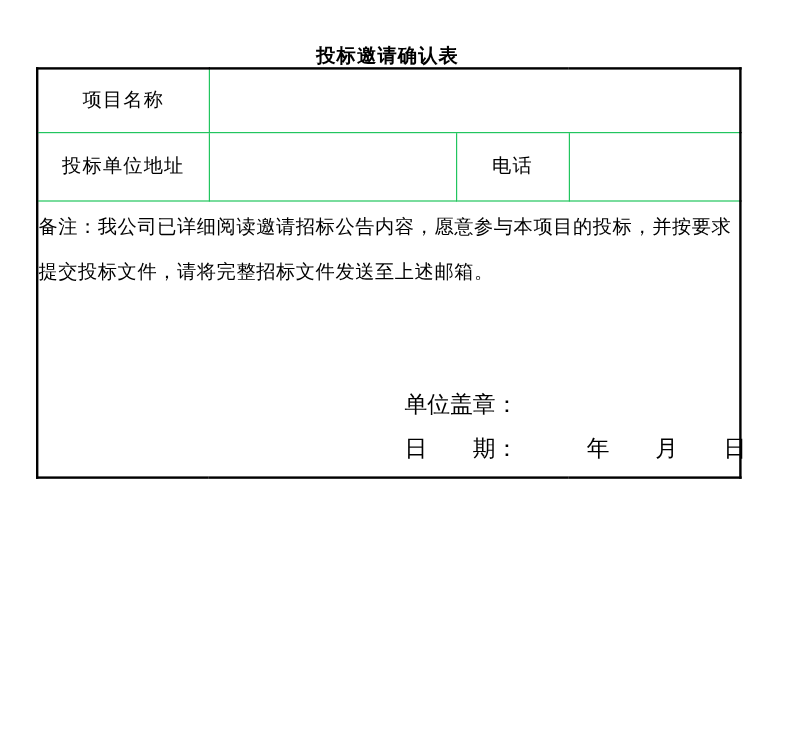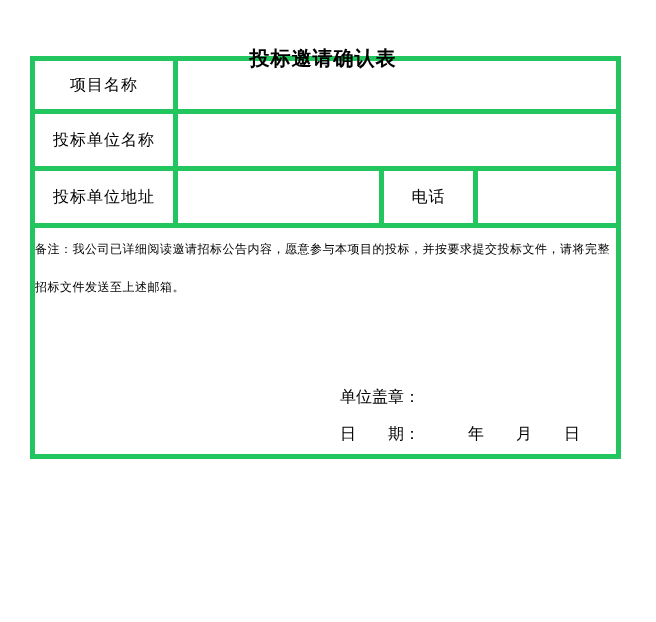--- a/index.html
+++ b/index.html
@@ -11,37 +11,37 @@
     background: #ffffff;
     color: #000000;
     font-family: "Liberation Serif", "DejaVu Serif", serif;
   }
   .sheet {
     width: 586px;
     margin-left: 30px;
   }
   h1.doc-title {
     margin: 0;
-    padding-top: 45px;
+    padding-top: 35px;
     padding-bottom: 0;
     height: 56px;
-    font-size: 20px;
+    font-size: 16px;
     line-height: 26px;
     font-weight: bold;
     text-align: center;
     letter-spacing: 1px;
   }
   table.form-table {
     border-collapse: collapse;
     table-layout: fixed;
     width: 586px;
     border: 2px solid #000000;
   }
   table.form-table td {
-    border: 5px solid #22c55e;
+    border: 1px solid #22c55e;
     padding: 0;
     font-size: 16px;
     vertical-align: middle;
   }
   td.label-cell {
     text-align: center;
     letter-spacing: 1px;
     white-space: nowrap;
   }
   td.value-cell {
@@ -51,28 +51,28 @@
   tr.r2 td { height: 57px; }
   tr.r3 td { height: 58px; }
   tr.r4 td { height: 57px; }
   tr.r5 td { height: 57px; }
   td.remarks-cell {
     height: 231px;
     vertical-align: top;
     padding: 7px 8px 0 8px;
   }
   .remarks-text {
-    font-size: 12px;
+    font-size: 16px;
     line-height: 38px;
     letter-spacing: 0.5px;
   }
   .seal-block {
     margin-top: 72px;
     margin-left: 305px;
-    font-size: 16px;
+    font-size: 19px;
     line-height: 37px;
   }
   .seal-line, .date-line {
     white-space: pre;
   }
 </style>
 </head>
 <body>
 
 <div class="sheet">
@@ -85,24 +85,20 @@
       <col style="width:206px">
       <col style="width:94px">
       <col style="width:143px">
     </colgroup>
     <tbody>
       <tr class="r1">
         <td class="label-cell">项目名称</td>
         <td class="value-cell" colspan="3"></td>
       </tr>
 
-      <tr class="r2">
-        <td class="label-cell">投标单位名称</td>
-        <td class="value-cell" colspan="3"></td>
-      </tr>
 
 
       <tr class="r4">
         <td class="label-cell">投标单位地址</td>
         <td class="value-cell"></td>
         <td class="label-cell">电话</td>
         <td class="value-cell"></td>
       </tr>
 
 

